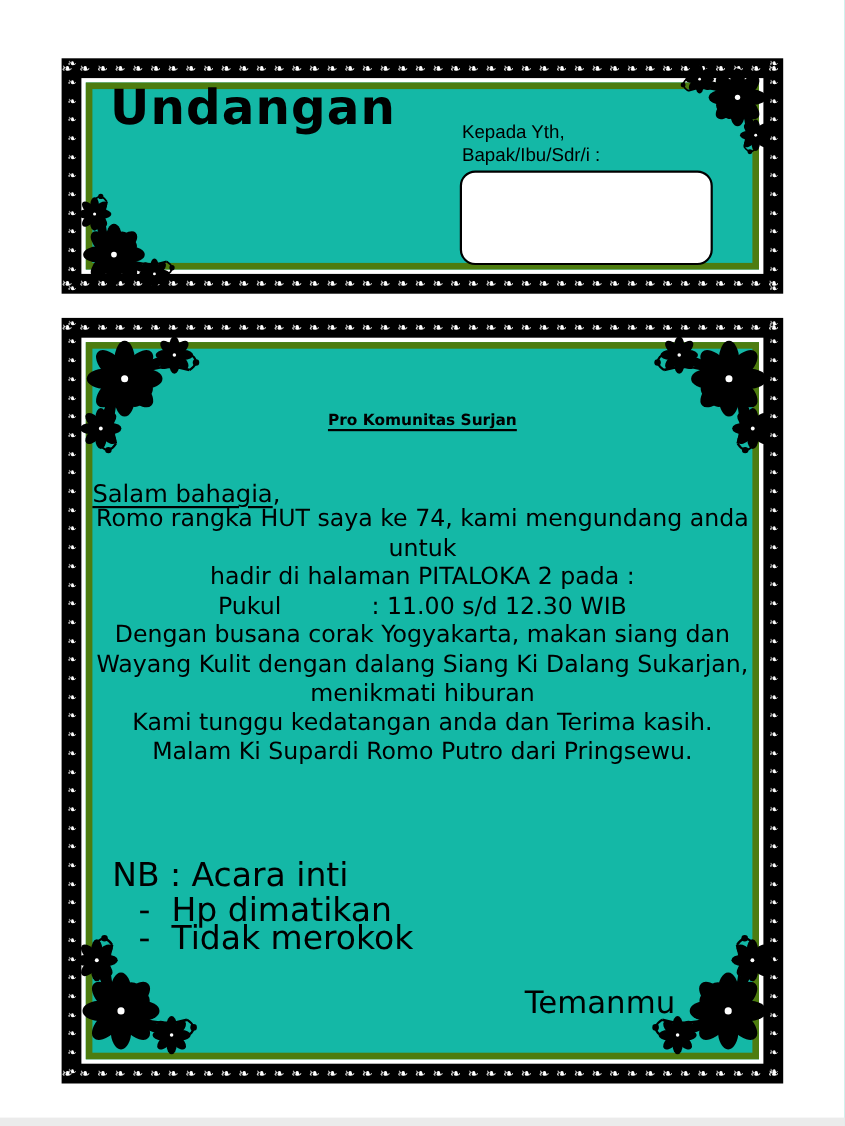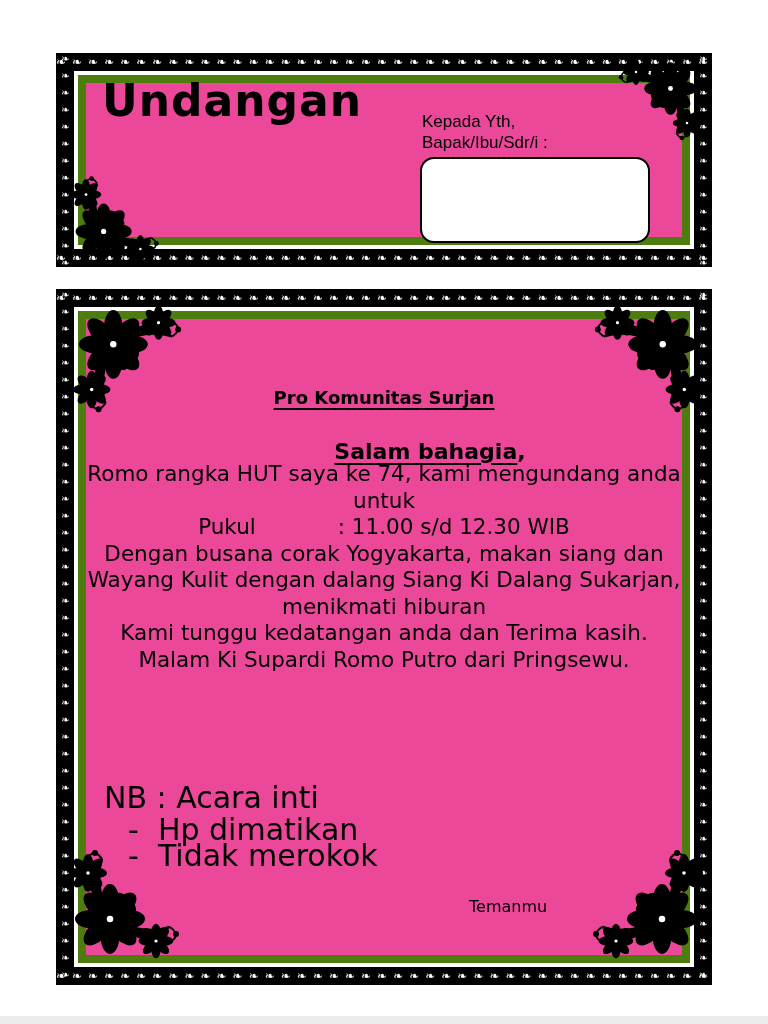--- a/index.html
+++ b/index.html
@@ -4,44 +4,44 @@
 <style>
   html,body{margin:0;padding:0;}
   body{
     width:768px;height:1024px;position:relative;overflow:hidden;
     background:#ffffff;color:#000;
     font-family:"DejaVu Sans",sans-serif;
   }
   
   .card{position:absolute;background:#000;}
   .card-gap{position:absolute;left:18px;top:18px;right:18px;bottom:18px;background:#fff;}
-  .card-inner{position:absolute;left:4px;top:4px;right:4px;bottom:4px;background:#ec4899;border:8px solid #4d7c0f;}
+  .card-inner{position:absolute;left:4px;top:4px;right:4px;bottom:4px;background:#14b8a6;border:6px solid #4d7c0f;}
   .orn{position:absolute;color:#fff;overflow:hidden;white-space:nowrap;user-select:none;pointer-events:none;}
   .orn-h{left:0;right:0;height:18px;font-size:12px;line-height:19px;letter-spacing:6px;text-align:center;}
   .orn-top{top:0;}
   .orn-bottom{bottom:0;}
   .orn-v{top:0;bottom:0;width:18px;writing-mode:vertical-rl;text-orientation:upright;font-size:10px;line-height:18px;letter-spacing:6px;text-align:center;}
   .orn-left{left:0;}
   .orn-right{right:0;}
   
   #envelope{left:56px;top:53px;width:656px;height:214px;}
   .env-title{position:absolute;left:16px;top:-8px;font-size:44px;font-weight:bold;letter-spacing:1px;white-space:nowrap;}
   .env-recipient{position:absolute;left:336px;top:28px;font-family:"Liberation Sans",sans-serif;font-size:17px;line-height:21px;}
   .env-name-box{position:absolute;left:334px;top:74px;width:226px;height:82px;border:2px solid #000;border-radius:14px;background:#fff;}
   
   #invitation{left:56px;top:289px;width:656px;height:696px;}
-  .inv-heading{position:absolute;top:68px;left:0;width:100%;text-align:center;font-size:18px;font-weight:bold;}
-  .inv-salutation{position:absolute;top:120px;left:0;width:100%;text-align:center;font-size:22px;font-weight:bold;margin-left:46px;}
+  .inv-heading{position:absolute;top:57px;left:0;width:100%;text-align:center;font-size:14px;font-weight:bold;}
+  .inv-salutation{position:absolute;top:120px;left:0;width:100%;font-size:22px;font-weight:normal;}
   .u{text-decoration:underline;text-decoration-thickness:2px;text-underline-offset:4px;}
   .inv-body{position:absolute;top:142px;left:50%;transform:translateX(-50%);text-align:center;width:720px;}
   .inv-body .line{font-size:21.5px;line-height:26.5px;white-space:pre;}
   .inv-nb{position:absolute;left:18px;top:466px;font-size:30px;line-height:26px;}
   .nb-items{margin-left:24px;margin-top:6px;}
   .nb-items .line{white-space:pre;}
-  .inv-signoff{position:absolute;left:383px;top:578px;font-size:16px;white-space:nowrap;}
+  .inv-signoff{position:absolute;left:393px;top:578px;font-size:28px;white-space:nowrap;}
   
   .corner{position:absolute;pointer-events:none;}
   .c-tr{transform:scaleX(-1);}
   .c-bl{transform:scaleY(-1);}
   .c-br{transform:scale(-1,-1);}
   #envelope .c-tr{right:10px;top:4px;width:90px;height:90px;}
   #envelope .c-bl{left:14px;top:116px;width:96px;height:96px;}
   #invitation .c-tl{left:16px;top:14px;width:118px;height:118px;}
   #invitation .c-tr{right:8px;top:14px;width:118px;height:118px;}
   #invitation .c-bl{left:12px;top:552px;width:120px;height:120px;}
@@ -120,20 +120,21 @@
         <span class="u">Pro Komunitas Surjan</span>
       </div>
 
       <div class="inv-salutation">
         <span class="u">Salam bahagia</span><span>,</span>
       </div>
 
       <div class="inv-body">
         <div class="line">Romo rangka HUT saya ke 74, kami mengundang anda</div>
         <div class="line">untuk</div>
+        <div class="line">hadir di halaman PITALOKA 2 pada :</div>
         <div class="line">Pukul            : 11.00 s/d 12.30 WIB</div>
         <div class="line">Dengan busana corak Yogyakarta, makan siang dan</div>
         <div class="line">Wayang Kulit dengan dalang Siang Ki Dalang Sukarjan,</div>
         <div class="line">menikmati hiburan</div>
         <div class="line">Kami tunggu kedatangan anda dan Terima kasih.</div>
         <div class="line">Malam Ki Supardi Romo Putro dari Pringsewu.</div>
       </div>
 
       <div class="inv-nb">
         <div>NB : Acara inti</div>

